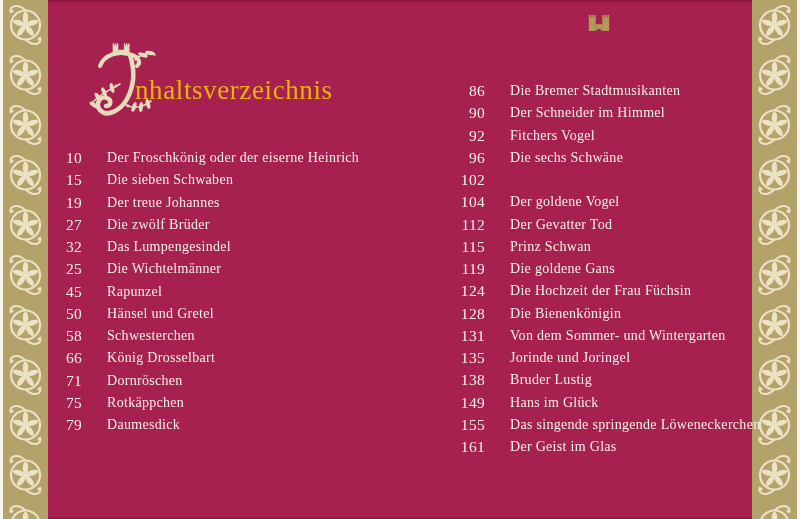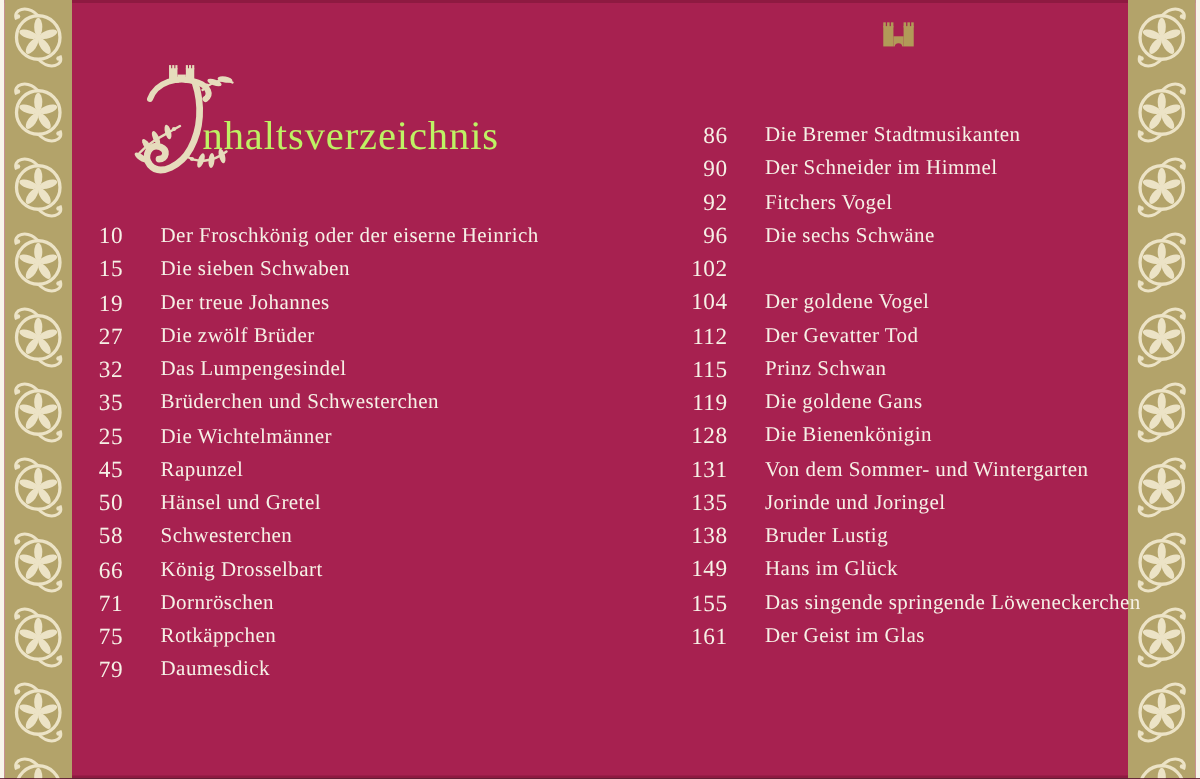--- a/index.html
+++ b/index.html
@@ -14,21 +14,21 @@
   .white-strip.left  { left:0; }
   .white-strip.right { left:797px; }
   .vine { position:absolute; top:0; height:519px; width:45px; display:block; }
   .vine-left  { left:3px; }
   .vine-right { left:752px; transform:scaleX(-1); }
   .castle { position:absolute; left:588px; top:13px; width:22px; height:19px; }
   .heading { position:absolute; left:88px; top:42px; width:260px; height:82px; }
   .initial { position:absolute; left:0; top:0; width:74px; height:82px; }
   .heading-text {
     position:absolute; left:47px; top:33px;
-    font-size:27px; letter-spacing:0.6px; color:#bef264; white-space:nowrap;
+    font-size:27px; letter-spacing:0.6px; color:#eab308; white-space:nowrap;
   }
   .col { position:absolute; display:flex; flex-direction:column; }
   .col-left  { left:56px;  top:147px; }
   .col-right { left:445px; top:80px;  }
   .row { display:flex; height:22.25px; line-height:22.25px; white-space:nowrap;gap:12px; }
   .num {
     display:inline-block; text-align:right;
     color:#f6f1e6; font-size:15.5px; letter-spacing:0.3px;
   }
   .col-left  .num { width:26px; }
@@ -184,24 +184,20 @@
   </div>
       <div class="row">
     <span class="num">27</span>
     <span class="ttl">Die zwölf Brüder</span>
   </div>
       <div class="row">
     <span class="num">32</span>
     <span class="ttl">Das Lumpengesindel</span>
   </div>
       <div class="row">
-    <span class="num">35</span>
-    <span class="ttl">Brüderchen und Schwesterchen</span>
-  </div>
-      <div class="row">
     <span class="num">25</span>
     <span class="ttl">Die Wichtelmänner</span>
   </div>
       <div class="row">
     <span class="num">45</span>
     <span class="ttl">Rapunzel</span>
   </div>
       <div class="row">
     <span class="num">50</span>
     <span class="ttl">Hänsel und Gretel</span>
@@ -257,20 +253,24 @@
   </div>
       <div class="row">
     <span class="num">115</span>
     <span class="ttl">Prinz Schwan</span>
   </div>
       <div class="row">
     <span class="num">119</span>
     <span class="ttl">Die goldene Gans</span>
   </div>
       <div class="row">
+    <span class="num">124</span>
+    <span class="ttl">Die Hochzeit der Frau Füchsin</span>
+  </div>
+      <div class="row">
     <span class="num">128</span>
     <span class="ttl">Die Bienenkönigin</span>
   </div>
       <div class="row">
     <span class="num">131</span>
     <span class="ttl">Von dem Sommer- und Wintergarten</span>
   </div>
       <div class="row">
     <span class="num">135</span>
     <span class="ttl">Jorinde und Joringel</span>

